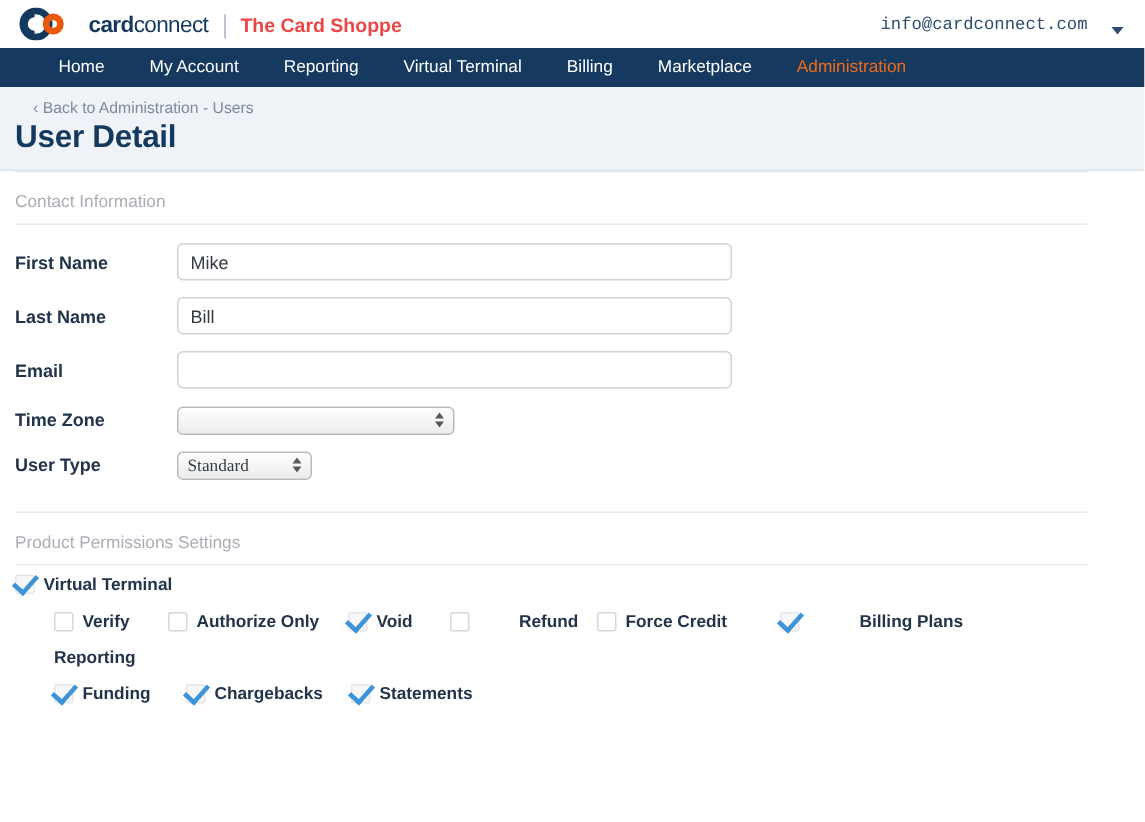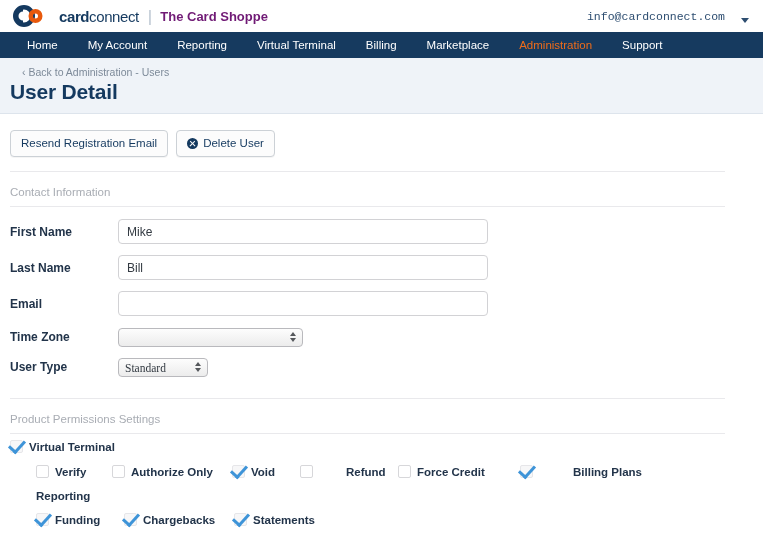--- a/index.html
+++ b/index.html
@@ -45,21 +45,21 @@
   .logo-word .w2 { color: #14395f; font-weight: normal; }
   .brand-sep {
     color: #b9c4d0;
     font-size: 17px;
     margin: 0 8px 0 9px;
     line-height: 1;
   }
   .tenant {
     font-size: 13px;
     font-weight: bold;
-    color: #701a75;
+    color: #ef4444;
     white-space: nowrap;
   }
   .topbar-right {
     margin-left: auto;
     display: flex;
     align-items: flex-end;
     gap: 16px;
     font-size: 11.5px;
     color: #2d4d70;
     white-space: nowrap;
@@ -72,21 +72,21 @@
     border-top: 5px solid #2d4d70;
     display: inline-block;
   }
 
   
   .nav {
     height: 26px;
     background: #163a5f;
     display: flex;
     align-items: center;
-    padding-left: 12px;
+    padding-left: 24px;
     box-sizing: border-box;
   }
   .nav-item {
     color: #ffffff;
     font-size: 11.5px;
     padding: 0 15px;
     line-height: 26px;
     white-space: nowrap;
     cursor: pointer;
   }
@@ -330,41 +330,31 @@
 </div>
 
 <div class="nav">
   <div class="nav-item">Home</div>
   <div class="nav-item">My Account</div>
   <div class="nav-item">Reporting</div>
   <div class="nav-item">Virtual Terminal</div>
   <div class="nav-item">Billing</div>
   <div class="nav-item">Marketplace</div>
   <div class="nav-item active">Administration</div>
-  <div class="nav-item">Support</div>
 </div>
 
 <div class="pagehead">
   <div class="breadcrumb">
     <span class="chev">‹</span><span>Back to Administration - Users</span>
   </div>
   <div class="page-title">User Detail</div>
 </div>
 
 <div class="content">
 
-  <div class="btn-row">
-    <div class="btn">
-      <span>Resend Registration Email</span>
-    </div>
-    <div class="btn">
-      <span class="icon-x-circle"></span>
-      <span>Delete User</span>
-    </div>
-  </div>
 
   <div class="rule"></div>
 
   <div class="section-label">Contact Information</div>
   <div class="rule"></div>
 
   <div class="form">
 
     <div class="frow">
       <div class="flabel">First Name</div>

